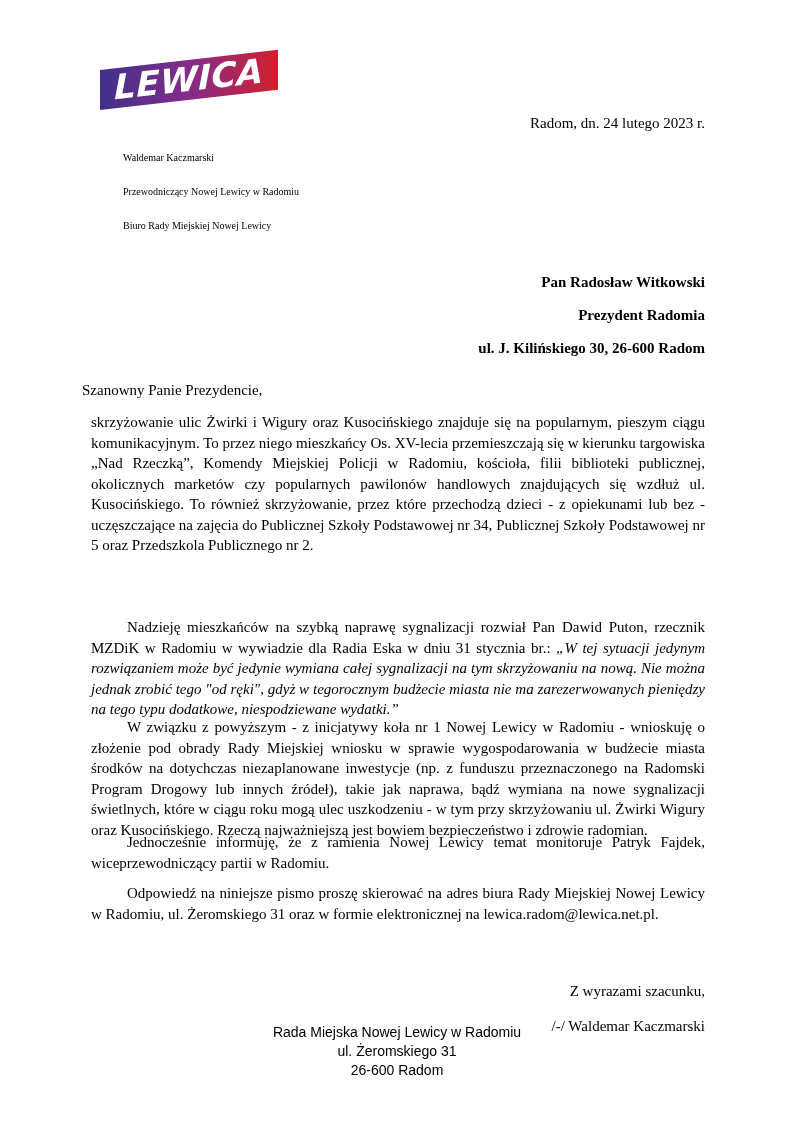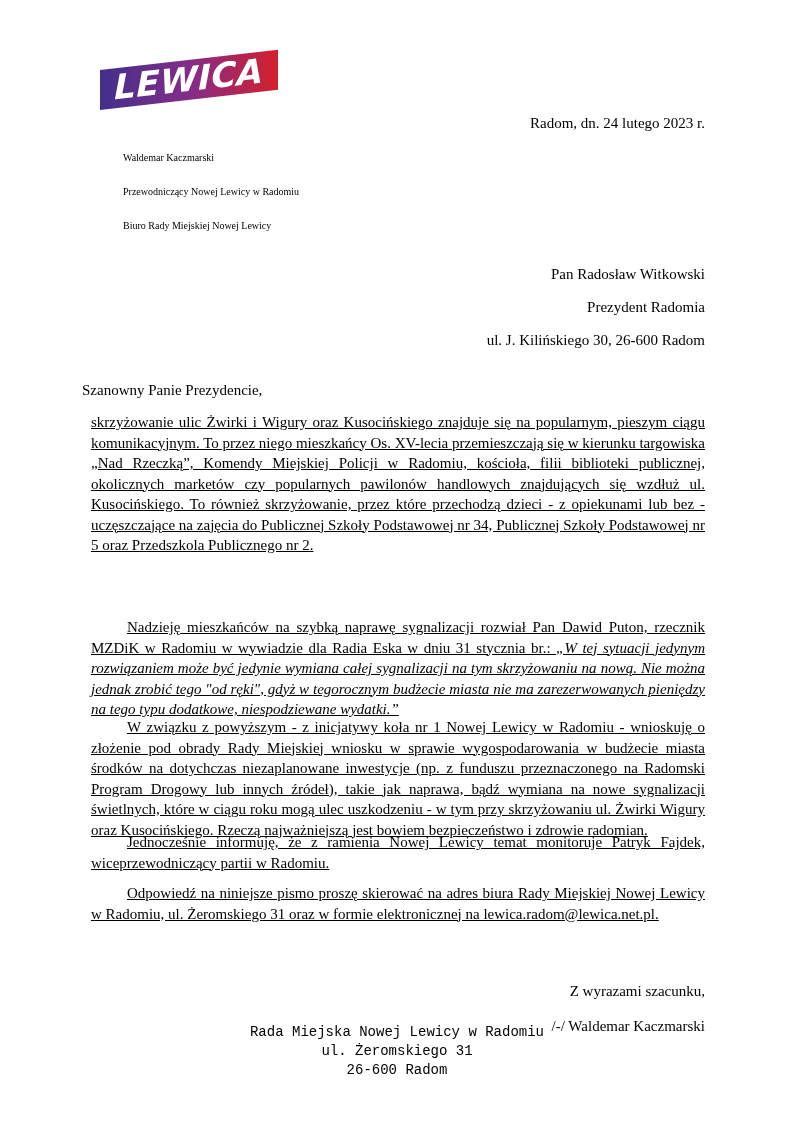--- a/index.html
+++ b/index.html
@@ -45,59 +45,59 @@
     font-size: 15px;
     line-height: 22px;
   }
   .sender {
     left: 91px; top: 141px;
     font-size: 10px;
     line-height: 34px;
     margin-left: 32px;
   }
   .recipient {
-    left: 91px; top: 258px; width: 614px;
+    left: 91px; top: 266px; width: 614px;
     text-align: right;
     font-size: 15px;
     line-height: 33px;
+    font-weight: bold;
   }
   .salutation {
     left: 82px; top: 380px;
     font-size: 15px;
     line-height: 21px;
   }
   .para {
     position: absolute;
     left: 91px;
     width: 614px;
     margin: 0;
     text-align: justify;
     font-size: 15px;
     line-height: 20.5px;
-    text-decoration: underline;
   }
   .indent { text-indent: 36px; }
   .p1 { top: 412px; }
   .p2 { top: 553px; }
   .p3 { top: 617px; }
   .p4 { top: 717px; }
   .p5 { top: 832px; }
   .p6 { top: 883px; }
   .quote { font-style: italic; }
 
   .closing {
     left: 91px; top: 974px; width: 614px;
     text-align: right;
     font-size: 15px;
     line-height: 35px;
   }
   .footer {
     left: 0; top: 1023px; width: 794px;
     text-align: center;
-    font-family: Liberation Mono, monospace;
+    font-family: Liberation Sans, sans-serif;
     font-size: 14px;
     line-height: 19px;
   }
 </style>
 </head>
 <body>
 
 <div class="page" style="color: rgb(0, 0, 0);">
 
   <div class="logo-banner" style="background: linear-gradient(90deg, rgb(65, 48, 138) 0%, rgb(132, 44, 138) 50%, rgb(211, 32, 44) 100%);">

